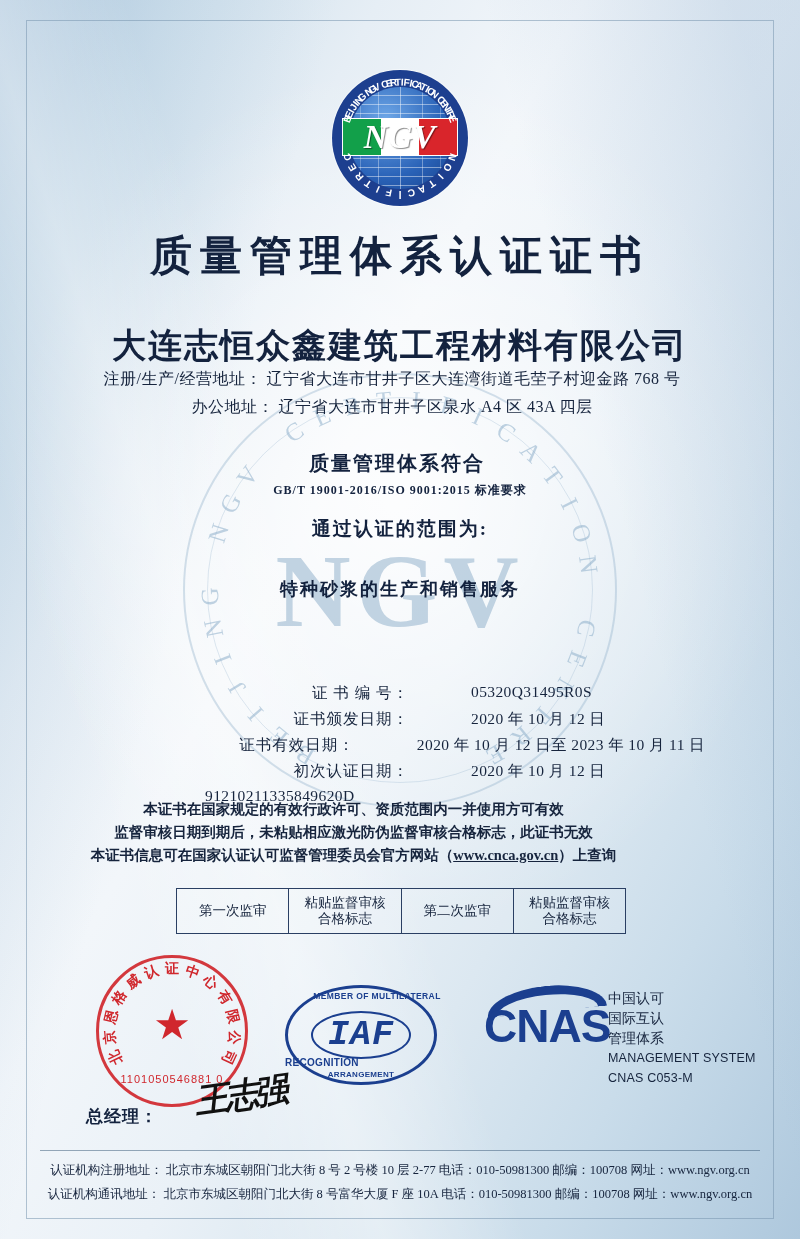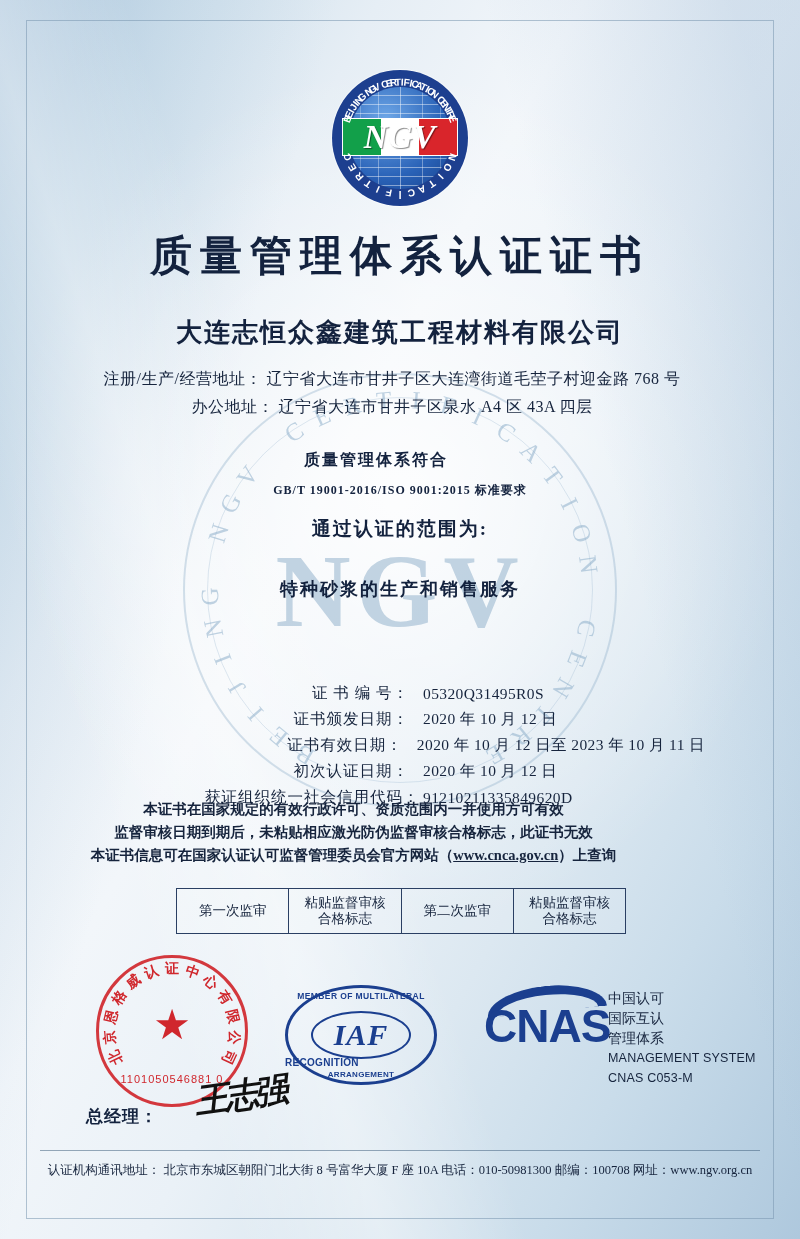--- a/index.html
+++ b/index.html
@@ -179,25 +179,25 @@
     text-align: center;
     font-family: "Liberation Serif", serif;
     font-weight: bold;
     font-size: 42px;
     letter-spacing: 8px;
     color: #13223e;
   }
   .company {
     position: absolute;
     left: 0;
-    top: 315px;
+    top: 323px;
     width: 800px;
     text-align: center;
     font-weight: bold;
-    font-size: 26px;
+    font-size: 34px;
     letter-spacing: 2px;
     color: #13223e;
   }
   .addr1, .addr2 {
     position: absolute;
     left: 0;
     width: 784px;
     text-align: center;
     font-size: 16px;
     color: #16243d;
@@ -206,23 +206,24 @@
   .addr1 { top: 369px; }
   .addr2 { top: 397px; }
 
   .std-line1 {
     position: absolute;
     left: 0;
     top: 450px;
     width: 752px;
     text-align: center;
     font-weight: bold;
-    font-size: 16px;
+    font-size: 20px;
     letter-spacing: 2px;
     color: #13223e;
+    padding-left: 21px;
   }
   .std-line2 {
     position: absolute;
     left: 0;
     top: 482px;
     width: 800px;
     text-align: center;
     font-weight: bold;
     font-size: 12px;
     letter-spacing: 1px;
@@ -255,22 +256,23 @@
   .details {
     position: absolute;
     left: 205px;
     top: 683px;
     width: 500px;
     font-size: 15.5px;
     color: #16243d;
   }
   .details .row {
     display: flex;
-    align-items: center;
+    align-items: flex-start;
     margin-bottom: 5px;
+    gap: 48px;
   }
   .details .lab {
     width: 204px;
     text-align: right;
     padding-right: 14px;
     white-space: nowrap;
     letter-spacing: 1px;
   }
   .details .val {
     flex: 1;
@@ -388,30 +390,30 @@
     top: 26px;
     right: 26px;
     bottom: 26px;
     border-radius: 50%;
     border: 2px solid #1b3f8f;
     display: flex;
     align-items: center;
     justify-content: center;
   }
   .iaf-text {
-    font-family: Liberation Serif, serif;
+    font-family: Liberation Mono, monospace;
     font-weight: bold;
     font-style: italic;
-    font-size: 30px;
+    font-size: 35px;
     color: #1b3f8f;
     letter-spacing: 1px;
   }
   .iaf-top {
     position: absolute;
-    left: 0;
+    left: 16px;
     top: 6px;
     width: 152px;
     text-align: center;
     font-size: 8.5px;
     font-family: "Liberation Sans", sans-serif;
     font-weight: bold;
     color: #1b3f8f;
     letter-spacing: 0.4px;
   }
   .iaf-bot1 {
@@ -651,21 +653,20 @@
         </div>
         <div class="row">
           <div class="lab">证书有效日期：</div>
           <div class="val">2020 年 10 月 12 日至 2023 年 10 月 11 日</div>
         </div>
         <div class="row">
           <div class="lab">初次认证日期：</div>
           <div class="val">2020 年 10 月 12 日</div>
         </div>
         <div class="row">
-          <div class="lab">获证组织统一社会信用代码：</div>
           <div class="val">91210211335849620D</div>
         </div>
       </div>
 
     <div class="notes">
       <div>本证书在国家规定的有效行政许可、资质范围内一并使用方可有效</div>
       <div>监督审核日期到期后，未粘贴相应激光防伪监督审核合格标志，此证书无效</div>
       <div><span>本证书信息可在国家认证认可监督管理委员会官方网站（</span><a href="#">www.cnca.gov.cn</a><span>）上查询</span></div>
     </div>
 
@@ -725,16 +726,17 @@
     <div class="zh">管理体系</div>
     <div class="en">MANAGEMENT SYSTEM</div>
     <div class="en">CNAS C053-M</div>
   </div>
 
   <div class="sig-label">总经理：</div>
   <div class="sig-mark">王志强</div>
 
   <div class="footer-rule"></div>
   <div class="footer">
+    <span class="fl">认证机构注册地址： 北京市东城区朝阳门北大街 8 号 2 号楼 10 层 2-77 电话：010-50981300  邮编：100708 网址：www.ngv.org.cn</span>
     <span class="fl">认证机构通讯地址： 北京市东城区朝阳门北大街 8 号富华大厦 F 座 10A 电话：010-50981300  邮编：100708 网址：www.ngv.org.cn</span>
   </div>
 
 </div>
 
 </body></html>

